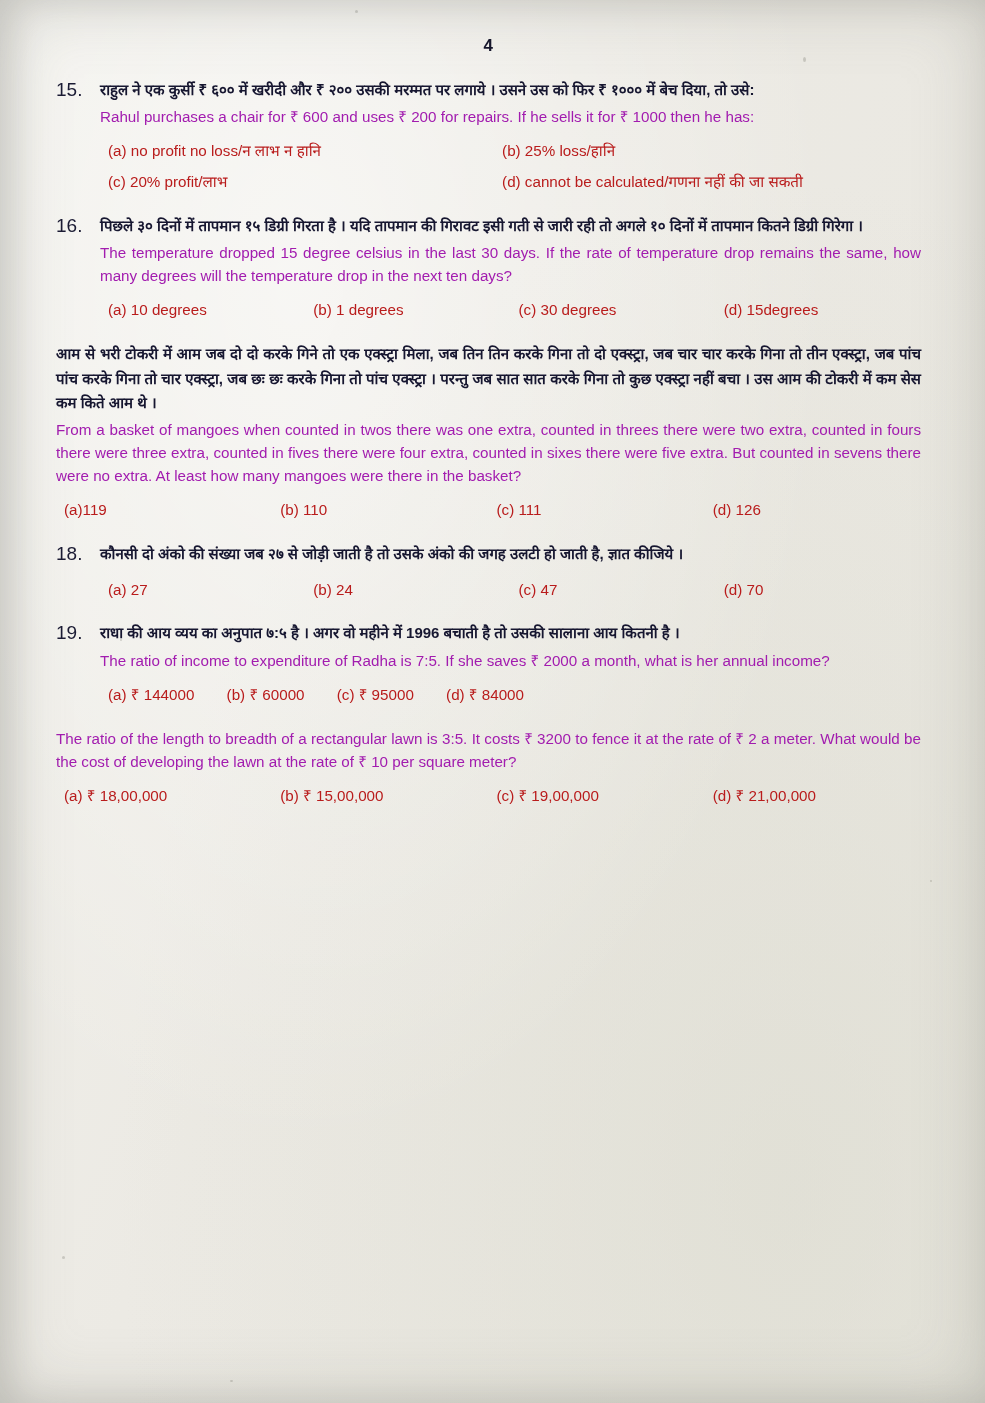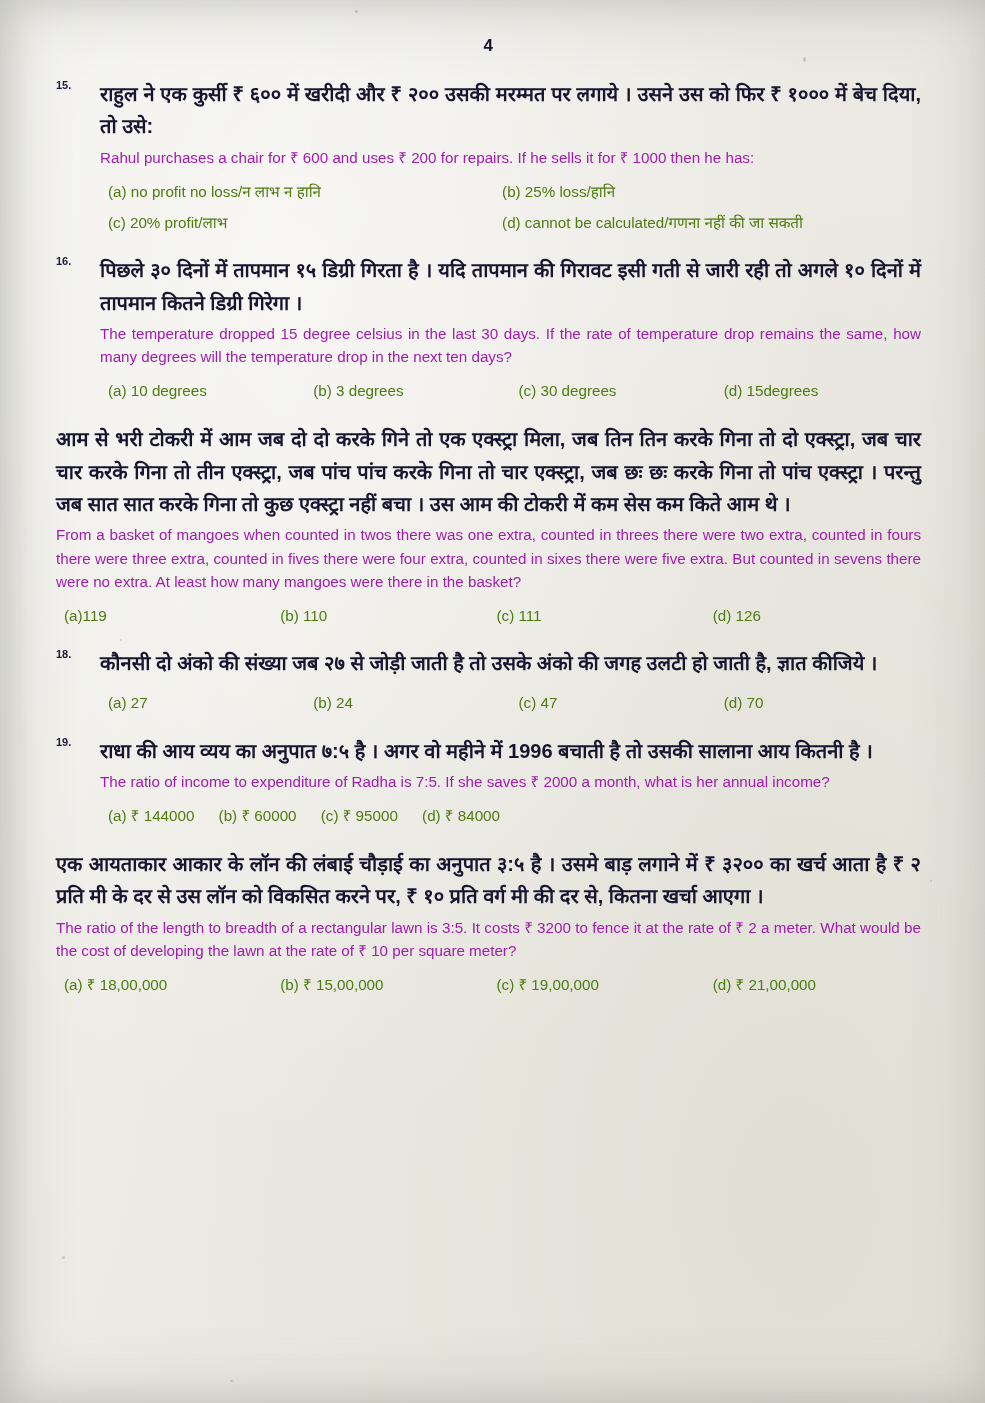--- a/index.html
+++ b/index.html
@@ -43,64 +43,64 @@
     color: #14142a;
     margin: 0 0 22px 0;
     letter-spacing: 0.5px;
   }
   .qblock {
     display: flex;
     margin-bottom: 20px;
   }
   .qnum {
     flex: 0 0 44px;
-    font-size: 11px;
-    font-weight: 700;
+    font-size: 19px;
+    font-weight: 400;
     color: #1b1b34;
     padding-top: 1px;
   }
   .qbody {
     flex: 1 1 auto;
   }
   .hi {
     font-family: "Liberation Sans", sans-serif;
-    font-size: 20px;
+    font-size: 15px;
     font-weight: 700;
     line-height: 1.62;
     color: #161630;
     margin: 0 0 3px 0;
     text-align: justify;
     text-justify: inter-word;
   }
   .en {
     font-size: 15.2px;
     line-height: 1.52;
     color: #a21caf;
     margin: 0 0 2px 0;
     text-align: justify;
     text-justify: inter-word;
   }
   .en.nojust { text-align: left; }
   .opts {
     display: flex;
     margin-top: 12px;
     font-size: 15.2px;
-    color: #4d7c0f;
+    color: #b91c1c;
     line-height: 1.5;
   }
   .opts .o { flex: 0 0 auto; }
   .opt-pad-1 { padding-left: 8px; }
   
   .opts-grid4 > .o { width: 25%; }
   .opts-two-rows .row { display: flex; width: 100%; }
   .opts-two-rows .row + .row { margin-top: 8px; }
   .opts-two-rows .c1 { flex: 0 0 48%; }
   .opts-two-rows .c2 { flex: 1 1 auto; }
   .opts-free { display: block; padding-left: 8px; }
-  .opts-free span { margin-right: 20px; }
+  .opts-free span { margin-right: 28px; }
   .specks {
     position: absolute;
     inset: 0;
     pointer-events: none;
   }
   .speck {
     position: absolute;
     background: rgba(120,120,110,0.30);
     border-radius: 50%;
   }
@@ -142,21 +142,21 @@
       </div>
     </div>
 
     <div class="qblock">
       <div class="qnum">16.</div>
       <div class="qbody">
         <p class="hi">पिछले ३० दिनों में तापमान १५ डिग्री गिरता है । यदि तापमान की गिरावट इसी गती से जारी  रही  तो अगले १० दिनों में तापमान कितने डिग्री गिरेगा ।</p>
         <p class="en">The temperature dropped 15 degree celsius in the last 30 days. If the rate of temperature drop remains the same, how many degrees will the temperature drop in the next ten days?</p>
         <div class="opts opts-grid4">
           <span class="o opt-pad-1">(a) 10 degrees</span>
-          <span class="o">(b) 3 degrees</span>
+          <span class="o">(b) 1 degrees</span>
           <span class="o">(c) 30 degrees</span>
           <span class="o">(d) 15degrees</span>
         </div>
       </div>
     </div>
 
     <div class="qblock">
       <div class="qbody">
         <p class="hi">आम से भरी टोकरी में आम जब दो दो करके गिने तो एक एक्स्ट्रा मिला, जब तिन तिन करके गिना तो दो एक्स्ट्रा, जब चार चार करके गिना तो तीन एक्स्ट्रा, जब पांच पांच करके गिना तो चार एक्स्ट्रा, जब छः छः करके गिना तो पांच एक्स्ट्रा । परन्तु जब सात सात करके गिना तो कुछ एक्स्ट्रा नहीं बचा । उस आम की टोकरी में कम सेस कम किते आम थे ।</p>
         <p class="en">From a basket of mangoes when counted in twos there was one extra, counted in threes there were two extra, counted in fours there were three extra, counted in fives there were four extra, counted in sixes there were five extra. But counted in sevens there were no extra. At least how many mangoes were there in the basket?</p>
@@ -191,21 +191,20 @@
           <span>(a) ₹ 144000</span>
           <span>(b) ₹ 60000</span>
           <span>(c) ₹ 95000</span>
           <span>(d) ₹ 84000</span>
         </div>
       </div>
     </div>
 
     <div class="qblock">
       <div class="qbody">
-        <p class="hi">एक आयताकार आकार के लॉन की लंबाई चौड़ाई का अनुपात ३:५ है । उसमे बाड़ लगाने में ₹ ३२०० का खर्च आता है ₹ २ प्रति मी के दर से उस लॉन को विकसित करने पर, ₹ १० प्रति वर्ग मी की दर से, कितना खर्चा आएगा ।</p>
         <p class="en">The ratio of the length to breadth of a rectangular lawn is 3:5. It costs ₹ 3200 to fence it at the rate of ₹ 2 a meter. What would be the cost of developing the lawn at the rate of ₹ 10 per square meter?</p>
         <div class="opts opts-grid4">
           <span class="o opt-pad-1">(a) ₹ 18,00,000</span>
           <span class="o">(b) ₹ 15,00,000</span>
           <span class="o">(c) ₹ 19,00,000</span>
           <span class="o">(d) ₹ 21,00,000</span>
         </div>
       </div>
     </div>
 

